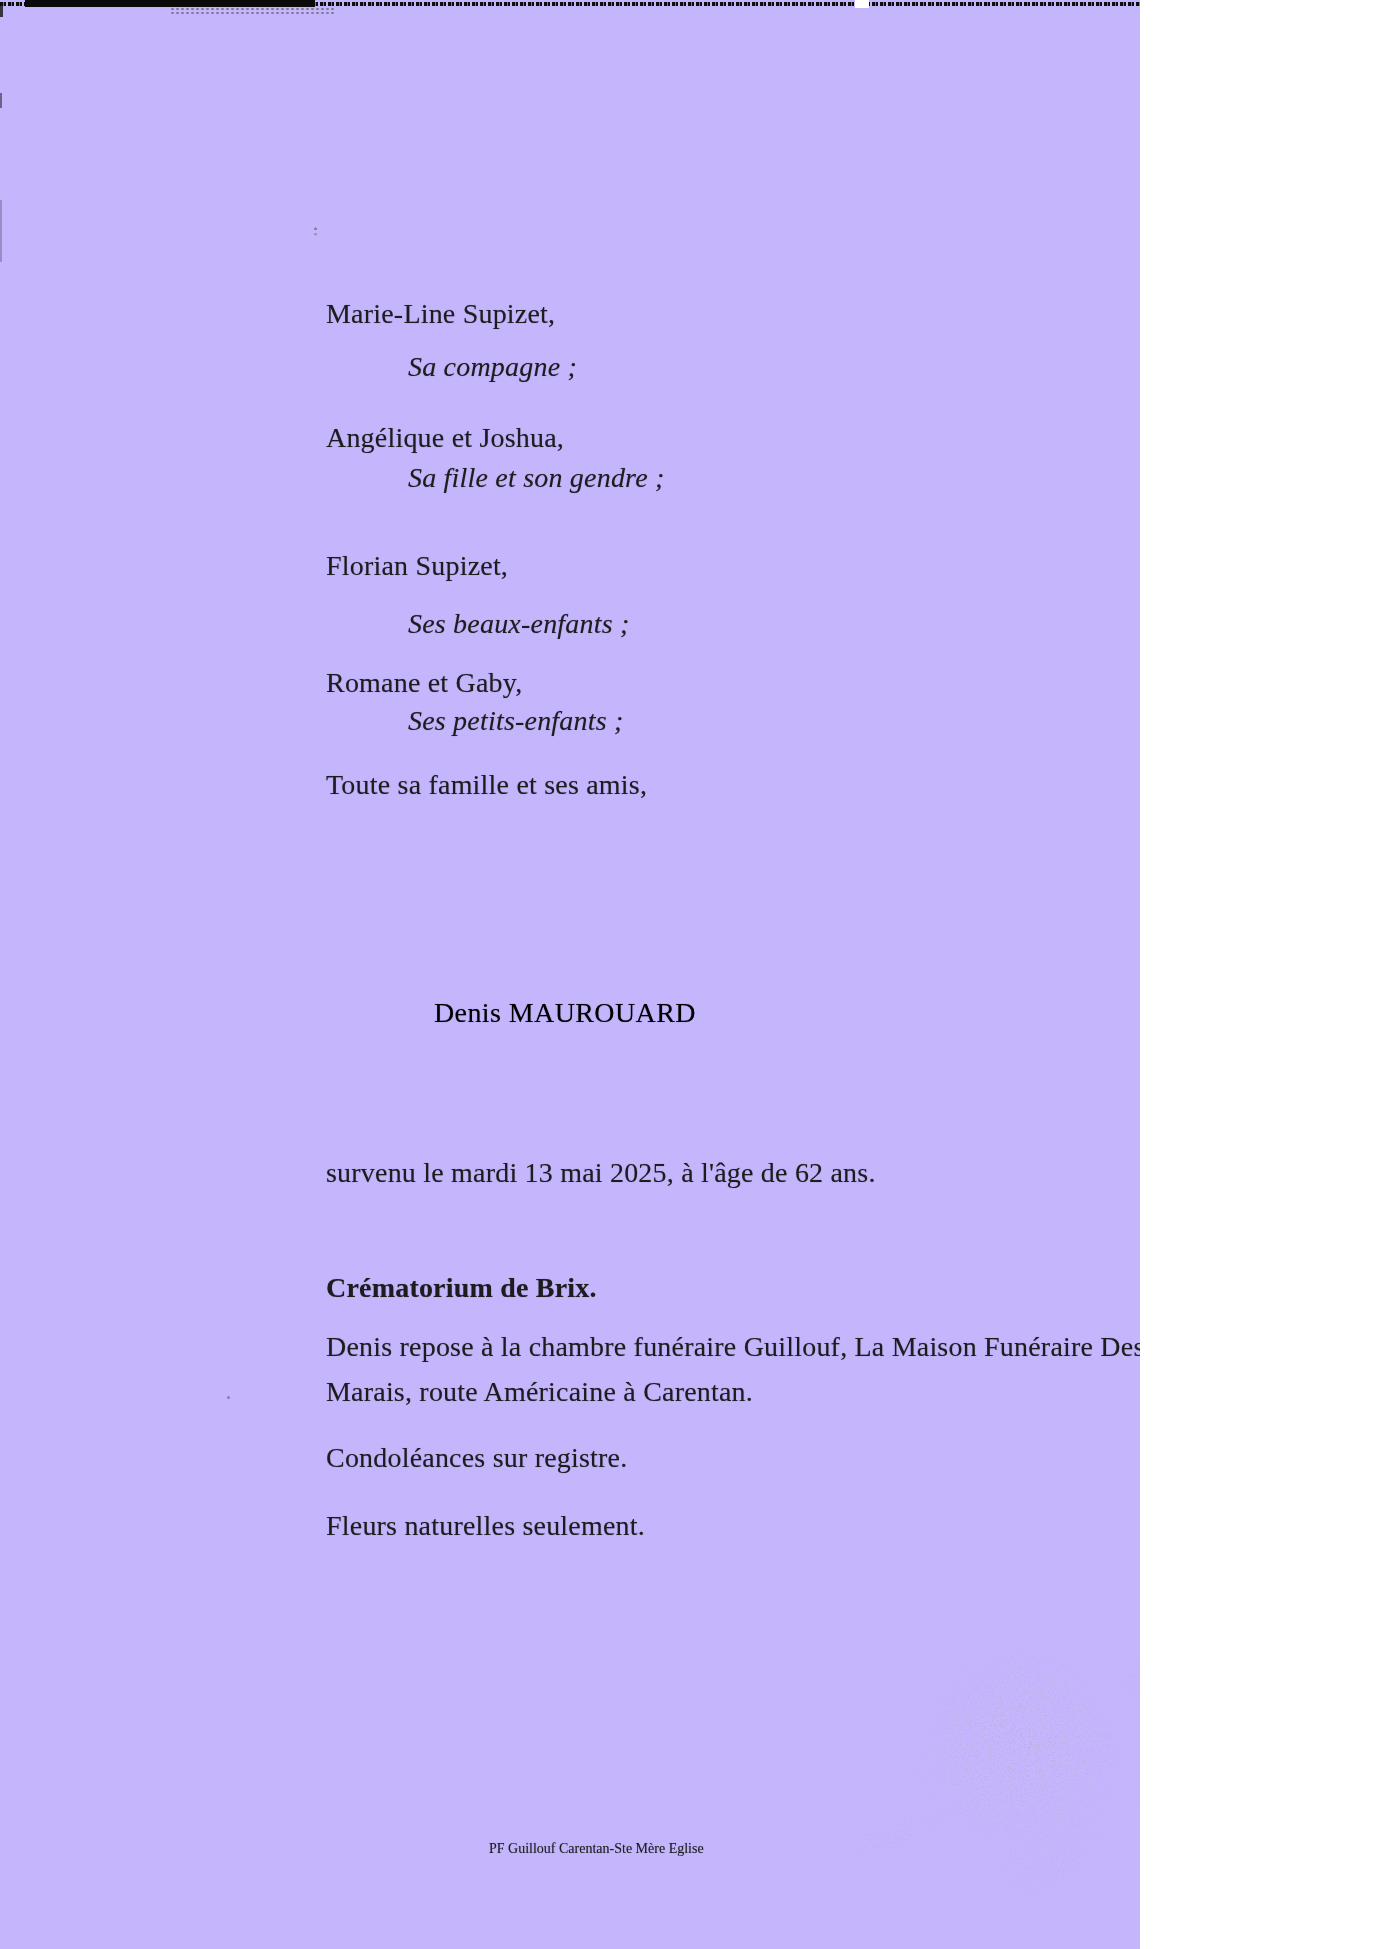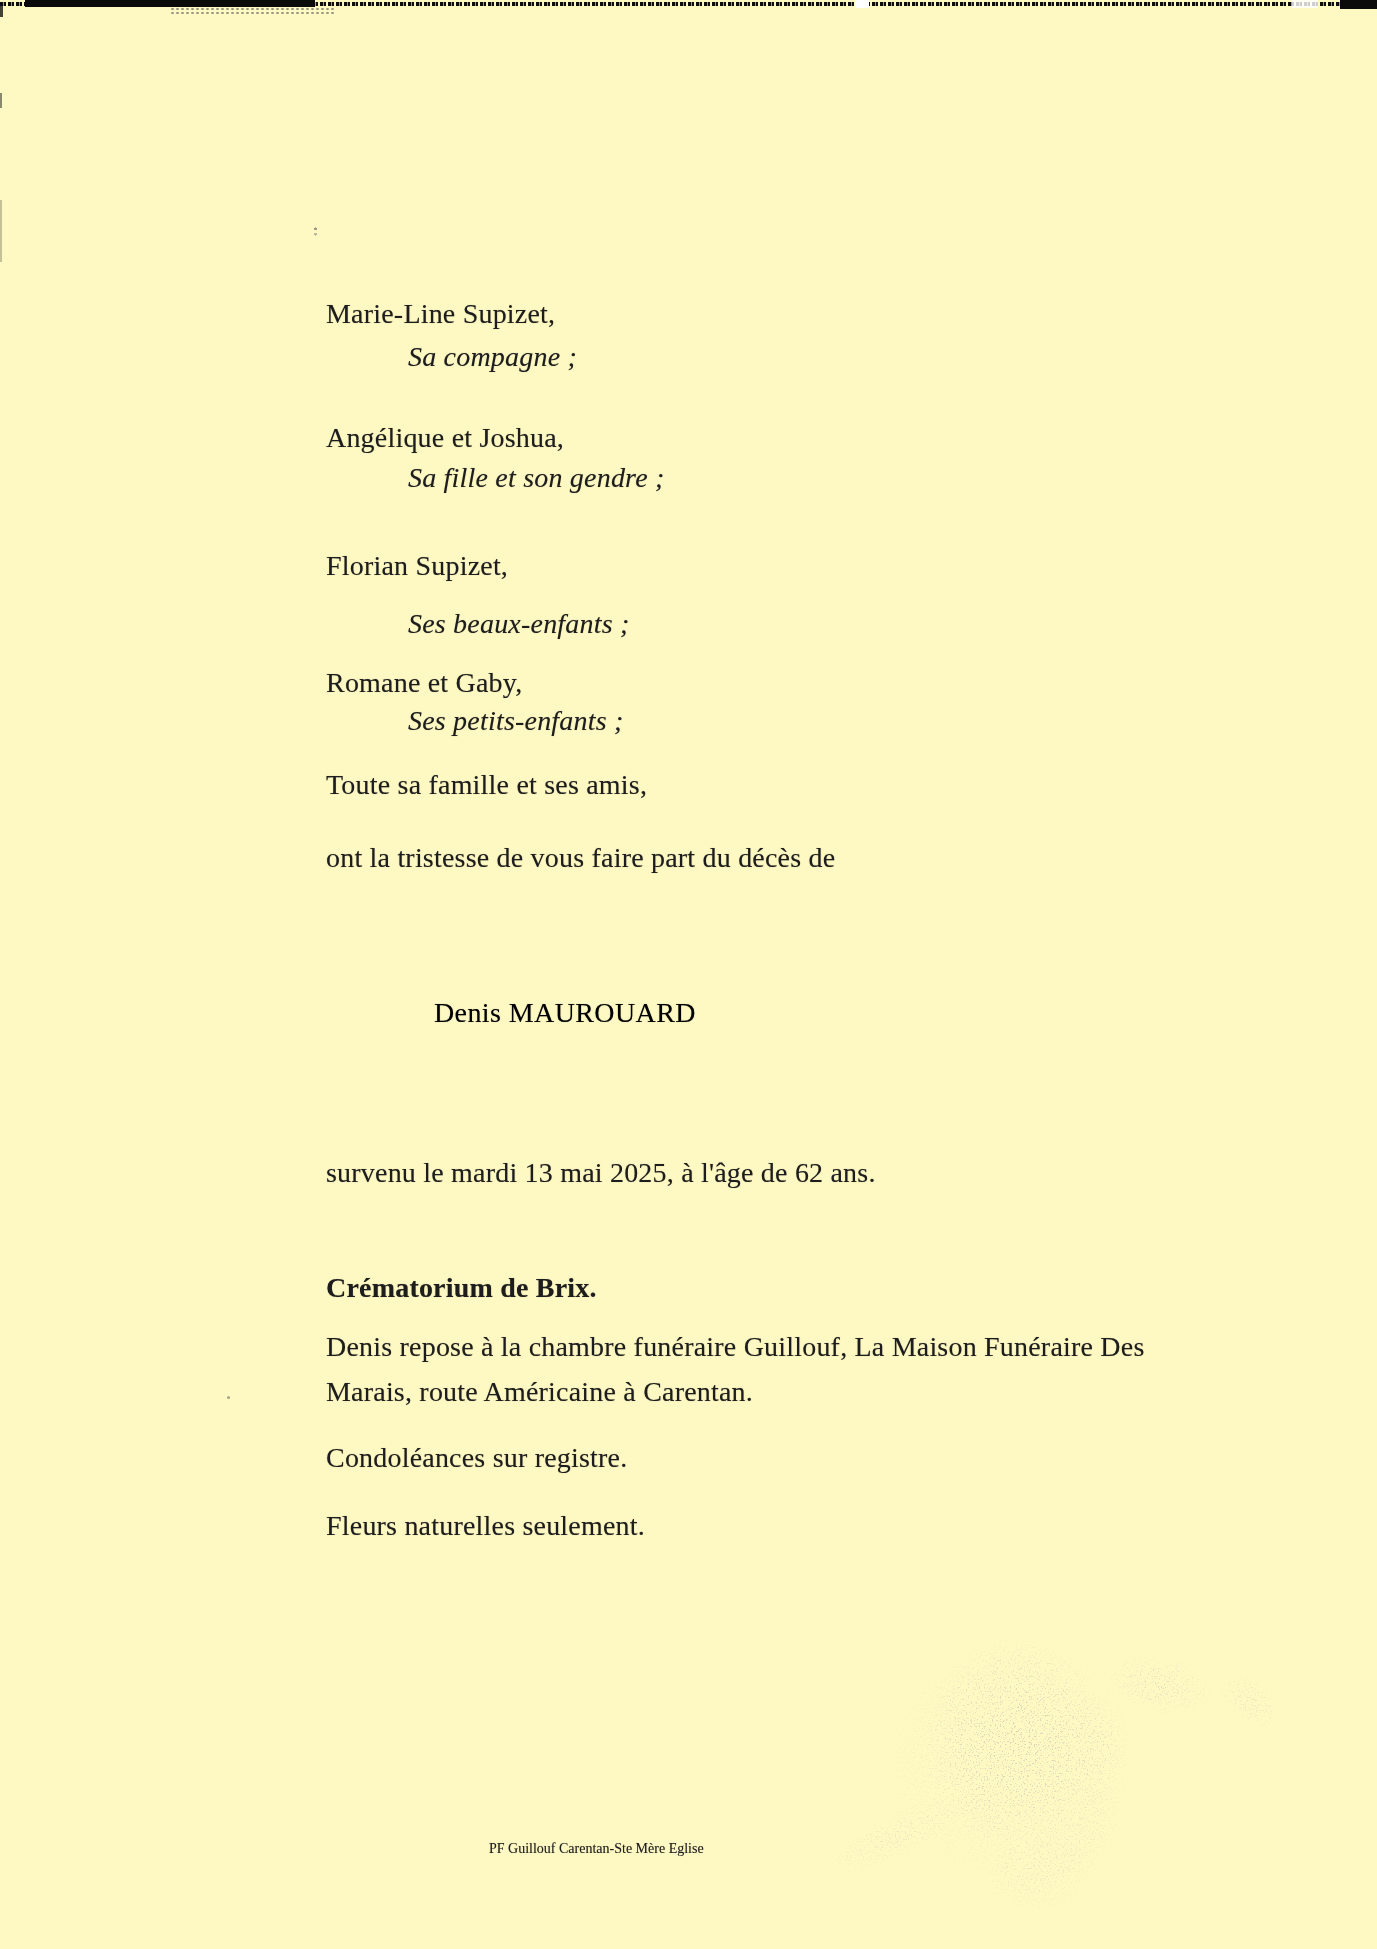--- a/index.html
+++ b/index.html
@@ -1,21 +1,21 @@
 <!DOCTYPE html>
 <html lang="fr"><head>
 <meta charset="utf-8">
 <title>Avis de décès</title>
 <style>
   html,body{margin:0;padding:0;background:#ffffff;}
   .page{
     position:relative;
-    width:1377px;
+    width:1140px;
     height:1949px;
-    background:#fef9c3;
+    background:#c4b5fd;
     overflow:hidden;
     color:#1d1d1d;
     font-family:"Liberation Serif","DejaVu Serif",serif;
   }
   .line{
     position:absolute;
     font-size:28px;
     line-height:1.15;
     white-space:nowrap;
     letter-spacing:0.2px;
@@ -80,34 +80,33 @@
   <div class="scan-bar-speckle"></div>
   <div class="scan-bar-gap1"></div>
   <div class="scan-bar-gap2"></div>
   <div class="edge-mark-1"></div>
   <div class="edge-mark-2"></div>
   <div class="edge-mark-3"></div>
   <div class="speck-1"></div>
   <div class="speck-2"></div>
 
   <div class="line" style="left:326px;top:298px">Marie-Line Supizet,</div>
-  <div class="line rel" style="left:408px;top:341px">Sa compagne ;</div>
+  <div class="line rel" style="left:408px;top:351px">Sa compagne ;</div>
 
   <div class="line" style="left:326px;top:422px">Angélique et Joshua,</div>
   <div class="line rel" style="left:408px;top:462px">Sa fille et son gendre ;</div>
 
   <div class="line" style="left:326px;top:550px">Florian Supizet,</div>
   <div class="line rel" style="left:408px;top:608px">Ses beaux-enfants ;</div>
 
   <div class="line" style="left:326px;top:667px">Romane et Gaby,</div>
   <div class="line rel" style="left:408px;top:705px">Ses petits-enfants ;</div>
 
   <div class="line" style="left:326px;top:769px">Toute sa famille et ses amis,</div>
 
-  <div class="line" style="left:326px;top:842px">ont la tristesse de vous faire part du décès de</div>
 
   <div class="heading" style="left:434px;top:997px">Denis MAUROUARD</div>
 
   <div class="line" style="left:326px;top:1157px">survenu le mardi 13 mai 2025, à l'âge de 62 ans.</div>
 
   <div class="line b" style="left:326px;top:1272px">Crématorium de Brix.</div>
 
   <div class="line" style="left:326px;top:1331px">Denis repose à la chambre funéraire Guillouf, La Maison Funéraire Des</div>
   <div class="line" style="left:326px;top:1376px">Marais, route Américaine à Carentan.</div>
 

